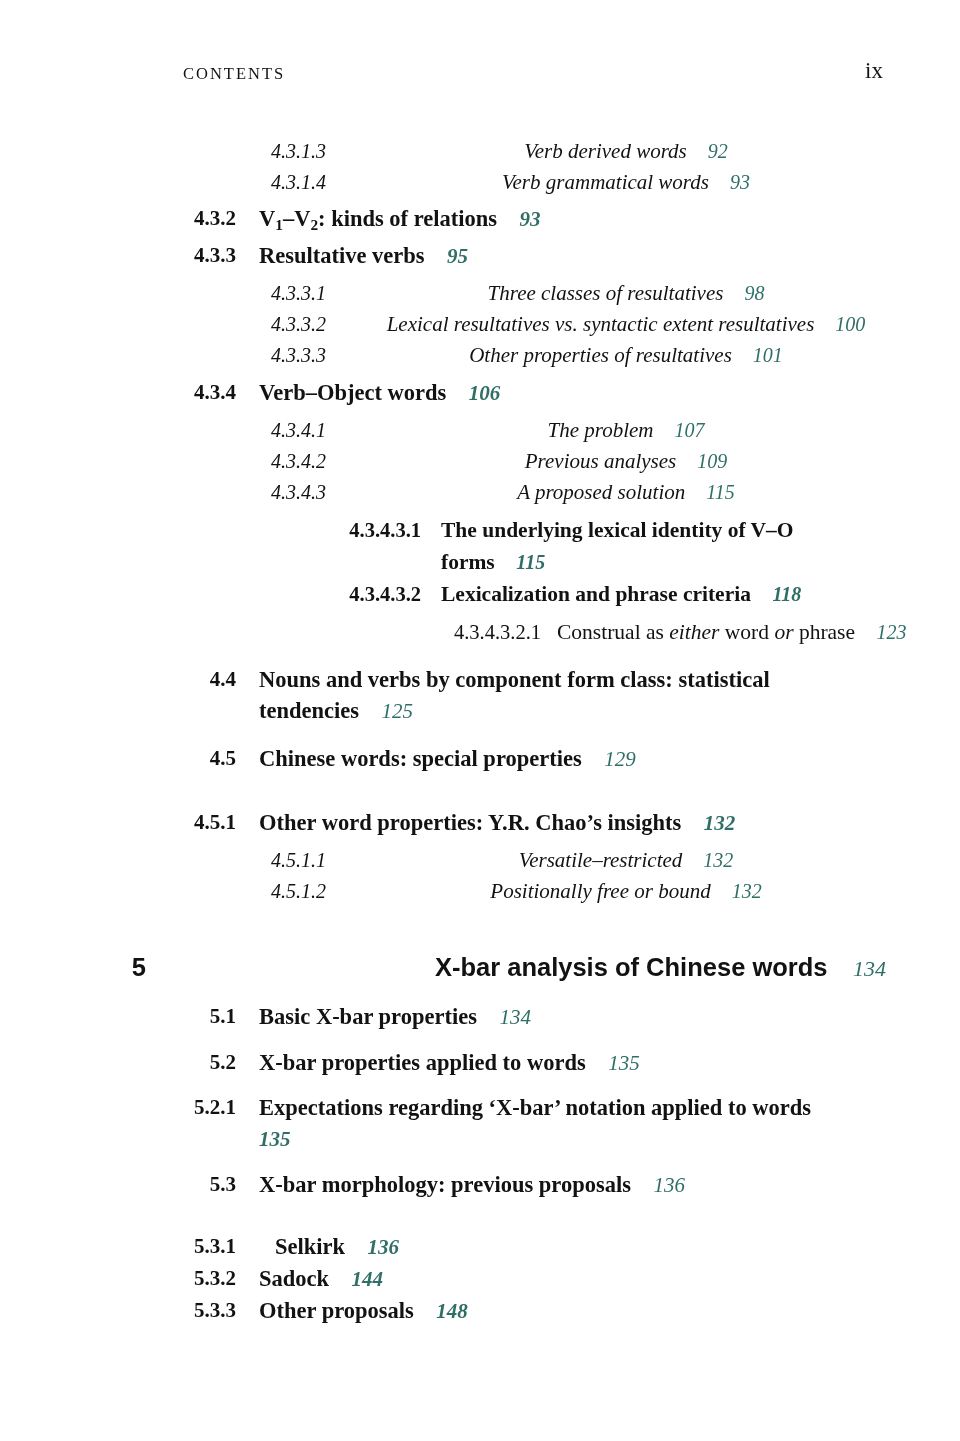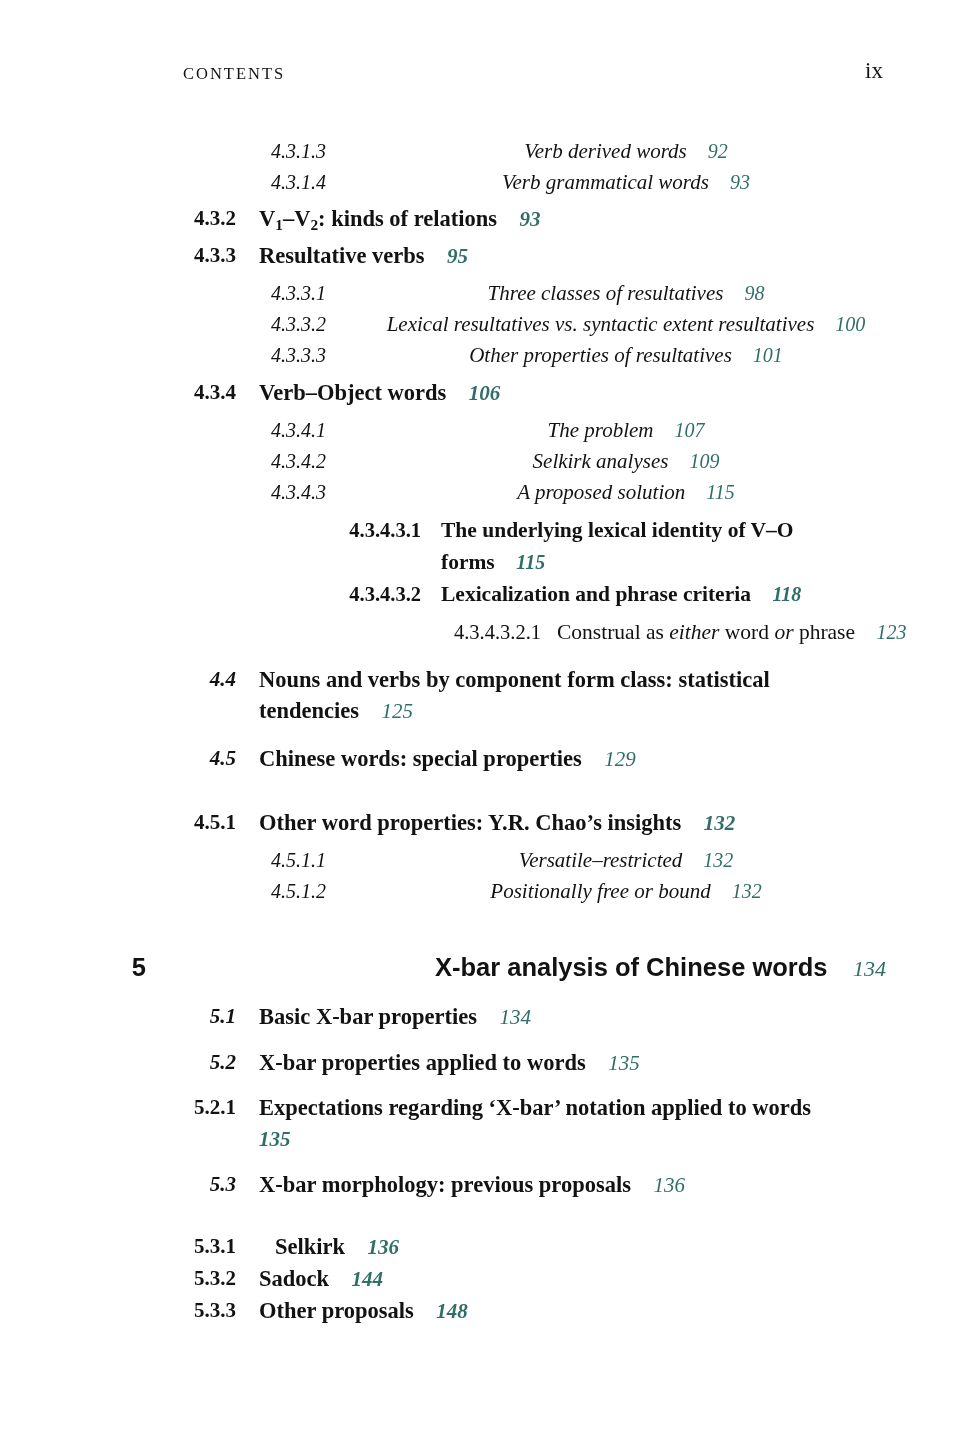--- a/index.html
+++ b/index.html
@@ -115,21 +115,20 @@
   .lvl-sec {
     font-weight: bold;
     font-size: 22.5px;
     line-height: 31px;
   }
   .lvl-sec .num {
     left: 150px;
     width: 80px;
     font-weight: bold;
     font-size: 21px;
-    font-style: italic;
   }
   .lvl-sec .txt {
     margin-left: 253px;
     padding-right: 110px;
   }
   .lvl-sec .folio {
     font-weight: normal;
     font-size: 21px;
   }
 
@@ -252,21 +251,21 @@
       <div class="entry lvl-sub" style="margin-top: 6px;">
         <span class="num">4.3.4</span>
         <span class="txt"><span>Verb–Object words</span> <span class="folio">106</span></span>
       </div>
       <div class="entry lvl-subsub" style="margin-top: 6px;">
         <span class="num">4.3.4.1</span>
         <span class="txt"><span>The problem</span> <span class="folio">107</span></span>
       </div>
       <div class="entry lvl-subsub">
         <span class="num">4.3.4.2</span>
-        <span class="txt"><span>Selkirk analyses</span> <span class="folio">109</span></span>
+        <span class="txt"><span>Previous analyses</span> <span class="folio">109</span></span>
       </div>
       <div class="entry lvl-subsub">
         <span class="num">4.3.4.3</span>
         <span class="txt"><span>A proposed solution</span> <span class="folio">115</span></span>
       </div>
       <div class="entry lvl-deep" style="margin-top: 6px;">
         <span class="num">4.3.4.3.1</span>
         <span class="txt"><span>The underlying lexical identity of V–O forms</span> <span class="folio">115</span></span>
       </div>
       <div class="entry lvl-deep">

